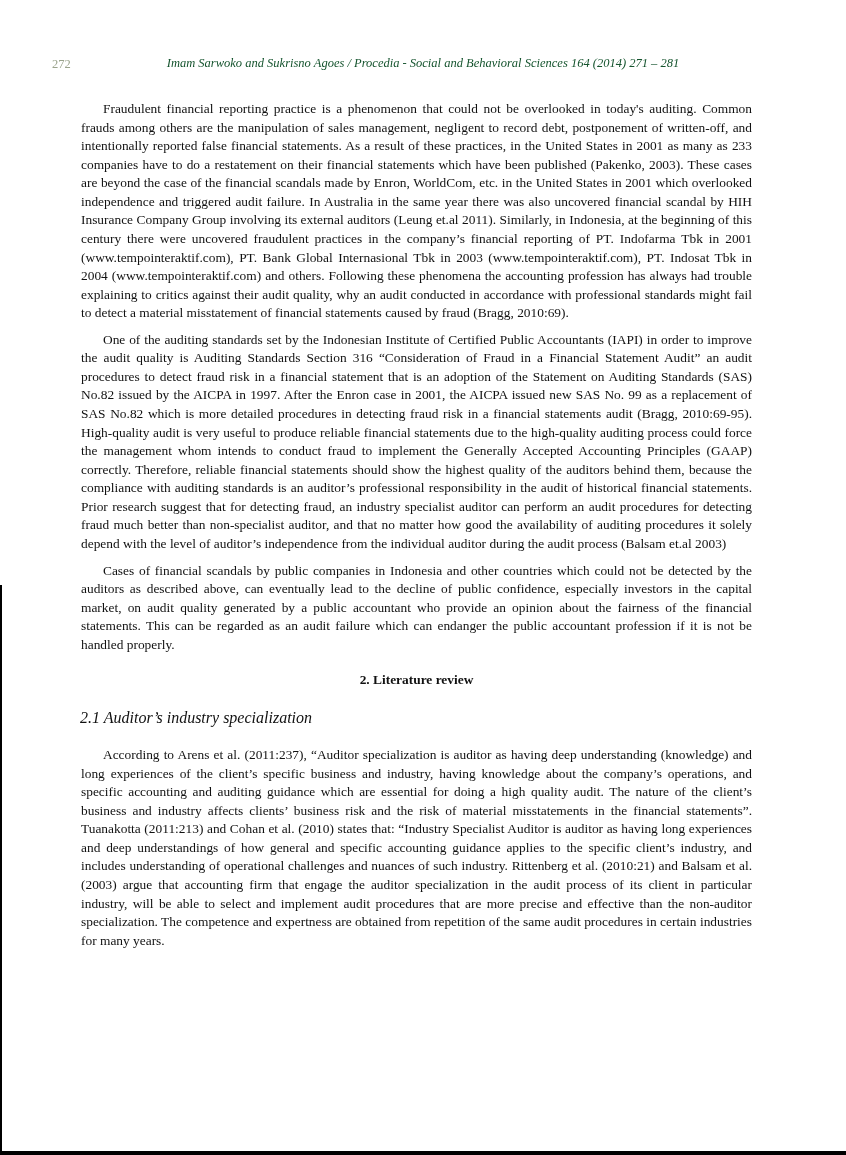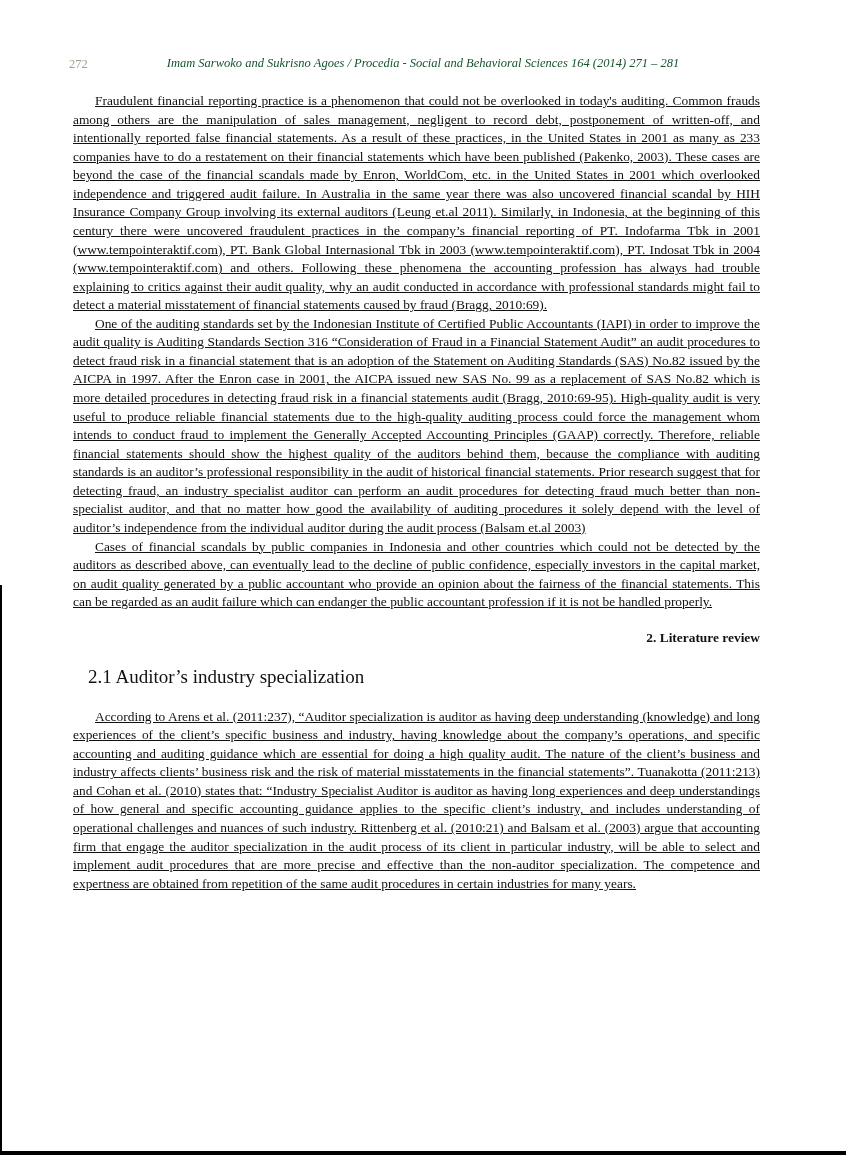--- a/index.html
+++ b/index.html
@@ -20,21 +20,21 @@
     position: absolute;
     top: 56px;
     left: 50px;
     right: 50px;
     height: 18px;
     font-size: 12.5px;
     color: #9aa38c;
   }
   .page-number {
     position: absolute;
-    left: 19px;
+    left: 2px;
     top: 1px;
     font-style: normal;
     color: #9aa38c;
   }
   .running-head {
     display: block;
     text-align: center;
     font-style: italic;
     color: #14532d;
   }
@@ -42,39 +42,39 @@
     position: absolute;
     top: 92px;
     left: 73px;
     width: 687px;
     font-size: 13.4px;
     line-height: 1.385;
     text-align: justify;
     color: #111111;
   }
   .para {
-    margin: 0;
+    margin: 8px;
     padding: 0;
-    text-decoration: underline;
   }
   .indent {
     text-indent: 22px;
   }
   .section-heading {
     font-size: 13.4px;
     font-weight: bold;
     font-style: normal;
     margin: 17px 0 0 0;
     padding: 0;
-    text-align: right;
+    text-align: center;
   }
   .subsection-heading {
-    font-size: 19px;
+    font-size: 16px;
     font-weight: normal;
-    margin: 17px 0 0 15px;
+    font-style: italic;
+    margin: 17px 0 0 7px;
     padding: 0;
     text-align: left;
   }
   .after-heading {
     margin-top: 17px;
   }
   .artifact-left {
     position: absolute;
     left: 0;
     top: 585px;

